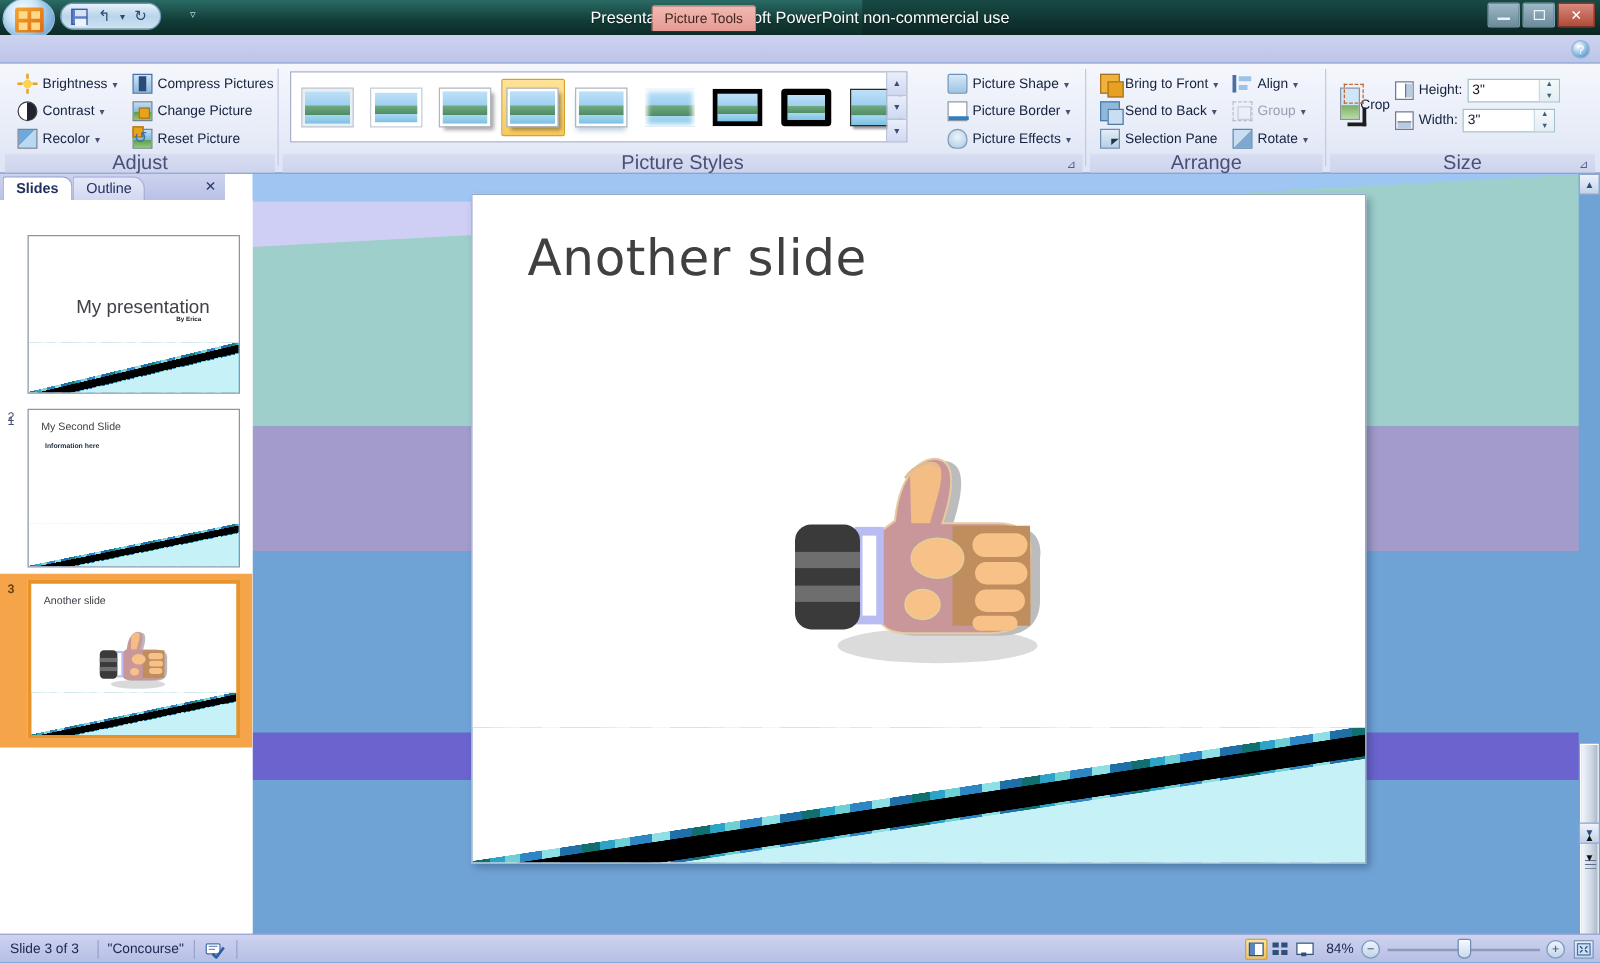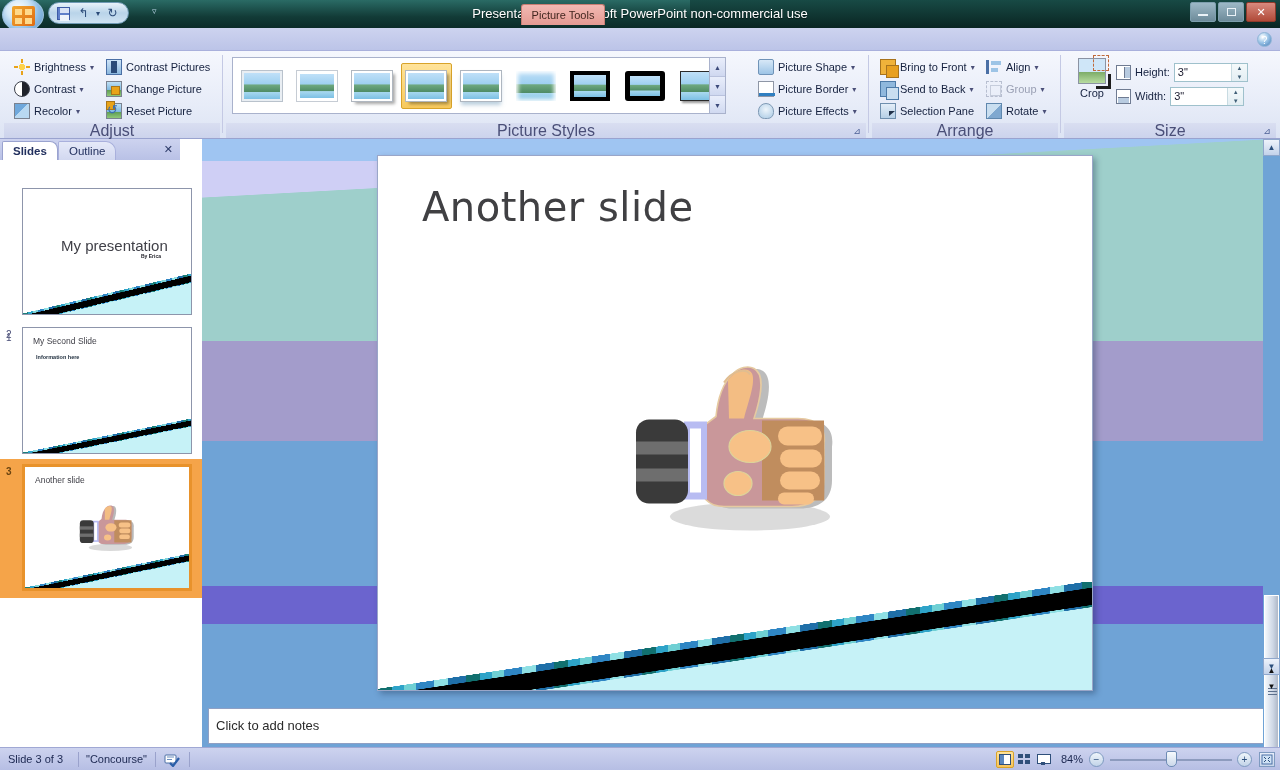--- a/index.html
+++ b/index.html
@@ -178,21 +178,21 @@
   .t-blackround { border:5px solid #000; border-radius:3px;}
   .t-thin { border:1px solid #2b2b2b; box-shadow:2px 2px 2px rgba(0,0,0,.4);}
   .gal-scroll { position:absolute; right:0; top:0; width:16px; height:57px;
     display:flex; flex-direction:column; border-left:1px solid #a9b2cc; }
   .gsbtn { flex:1; display:flex;align-items:center;justify-content:center;
     background:linear-gradient(180deg,#e9eefb,#cfd8f0); border-bottom:1px solid #b9c2dd;
     font-size:7px; color:#3c4a7a; cursor:pointer;}
 
   
   .crop-btn { position:absolute; left:8px; top:4px; width:40px; height:52px;
-    display:flex;flex-direction:column;align-items:center;justify-content:flex-start;
+    display:flex;align-items:center;justify-content:flex-start;
     cursor:pointer; border-radius:2px; }
   .crop-ic { width:28px; height:26px; margin-top:2px; position:relative;
     background:linear-gradient(180deg,#cfe6f8 0 55%, #7fae6a 56%, #b7dca0 100%);
     border:1px solid #8b93a3; }
   .crop-ic::after{content:"";position:absolute;right:-4px;top:-4px;width:14px;height:14px;
     border:1px dashed #c06a3a;}
   .crop-ic::before{content:"";position:absolute;right:-6px;bottom:-6px;width:12px;height:12px;
     border-bottom:3px solid #1d1d1d;border-right:3px solid #1d1d1d;}
   .crop-lbl { font-size:11px; margin-top:3px; color:#15213f;}
   .sizerow { display:flex; align-items:center; gap:4px; height:24px; }
@@ -418,21 +418,21 @@
         </div>
         <div class="bigitem">
           <span class="ico ic-recolor"></span>
           <span>Recolor</span>
           <span class="cav">▾</span>
         </div>
       </div>
       <div style="position:absolute;left:98px;top:4px;">
         <div class="bigitem">
           <span class="ico ic-compress"></span>
-          <span>Contrast Pictures</span>
+          <span>Compress Pictures</span>
         </div>
         <div class="bigitem">
           <span class="ico ic-pic"></span>
           <span>Change Picture</span>
         </div>
         <div class="bigitem">
           <span class="ico ic-pic ic-reset"></span>
           <span>Reset Picture</span>
         </div>
       </div>
@@ -673,23 +673,20 @@
       </svg>
 
       <div class="slide-deco">
         <div class="deco-stripes" style="background:repeating-linear-gradient(90deg,#11706f 0 14px,#2ea3c8 14px 26px,#6fd0d4 26px 38px,#2f86c4 38px 56px,#8fe0e4 56px 70px,#1f6fa8 70px 88px);"></div>
         <div class="deco-white-top" style="background:linear-gradient(to bottom right,#ffffff 0 49.4%, transparent 49.5%);"></div>
         <div class="deco-black" style="background:linear-gradient(to bottom right, transparent 0 52.5%, #000 52.7% 60.5%, transparent 60.7%);"></div>
         <div class="deco-pale" style="background:linear-gradient(to bottom right, transparent 0 61.5%, #c6f2f7 61.7% 100%);"></div>
       </div>
     </div>
 
-    <div class="notes">
-      <div class="notes-text">Click to add notes</div>
-    </div>
 
     <div class="vscroll">
       <div class="vs-up">▲</div>
       <div class="vs-thumb">
         <div class="vs-grip"></div>
       </div>
       <div class="vs-dn">▼</div>
       <div class="vs-prev" style="top:524px;">▲</div>
       <div class="vs-next" style="top:540px;">▼</div>
     </div>

